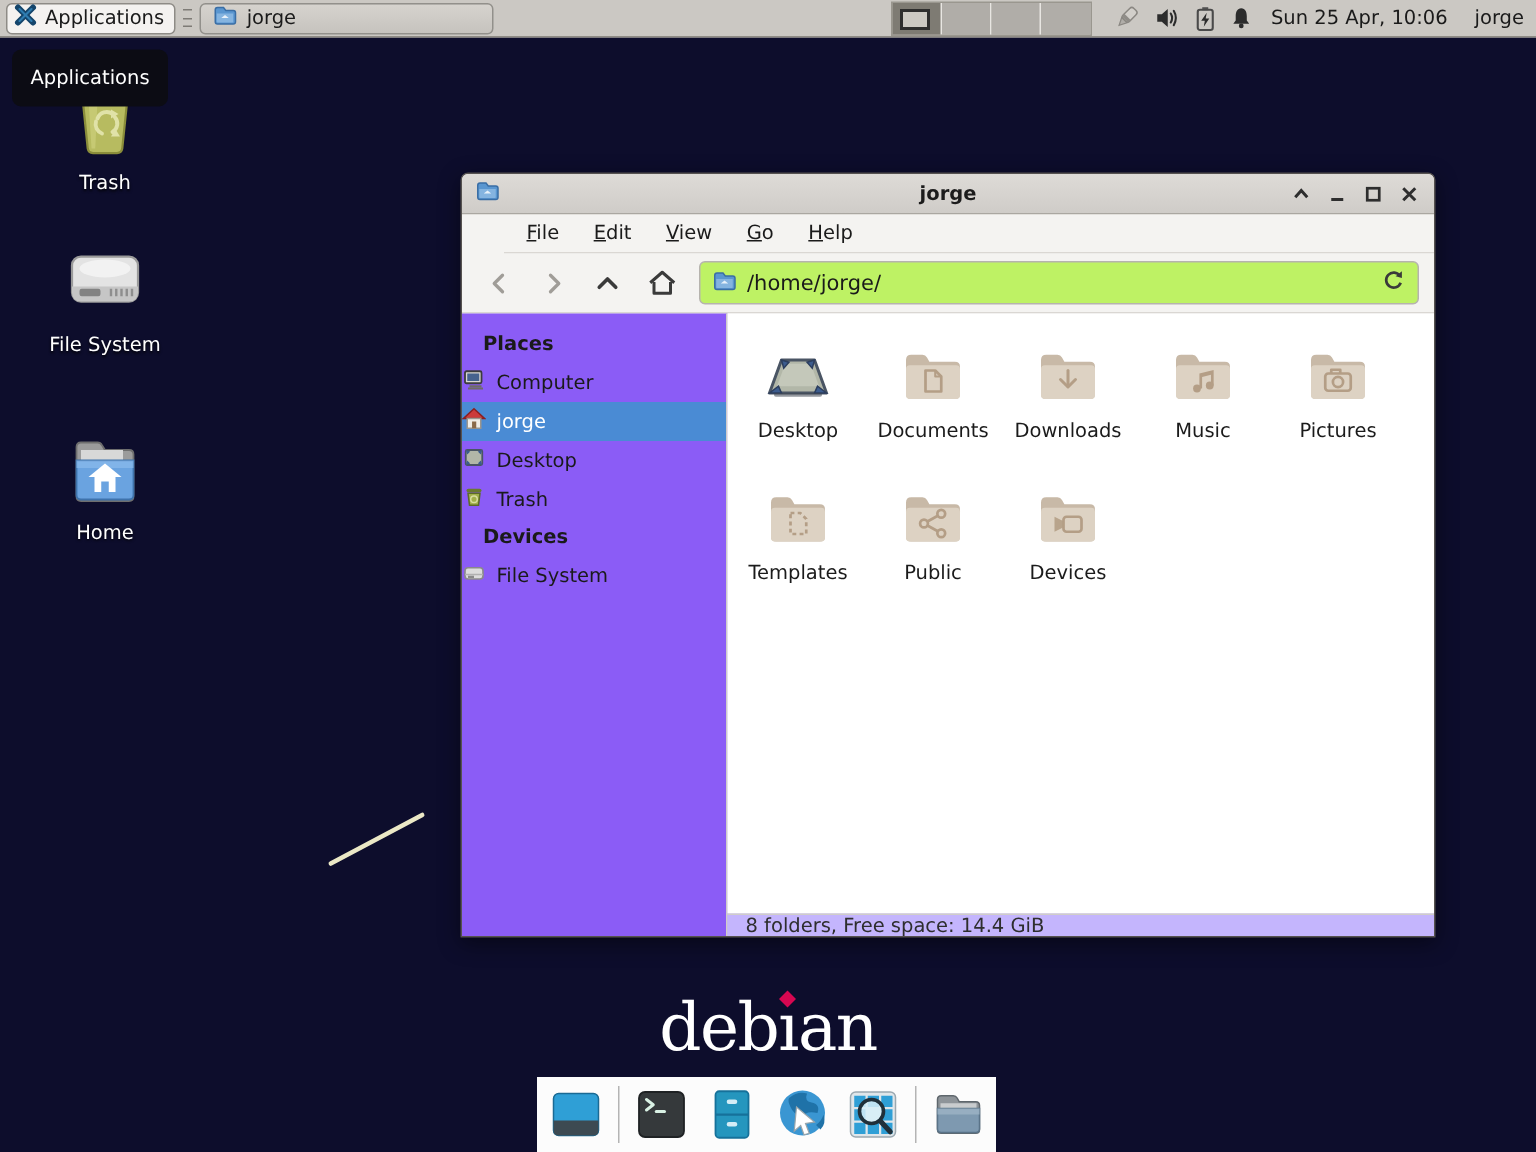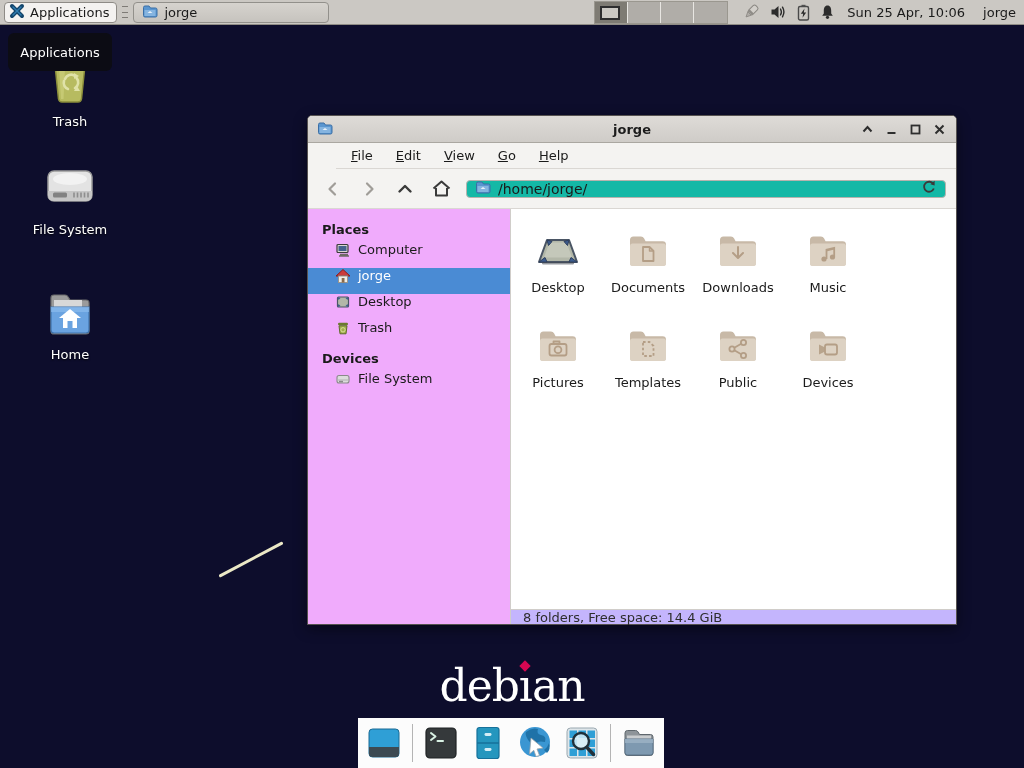--- a/index.html
+++ b/index.html
@@ -104,29 +104,29 @@
   .win-controls { margin-left:auto; display:flex; gap:9px; z-index:2; }
   .win-controls span { display:flex; align-items:center; justify-content:center; width:15px; height:15px; }
 
   .menubar { height:26px; background:#f4f3f1; display:flex; align-items:center; gap:23px; padding:0 15px; border-bottom:1px solid #dad7d3;margin-left:28px; }
   .menu-item { display:inline-block; font-size:13px; color:#1a1a1a; cursor:default; }
   .menu-item::first-letter { text-decoration:underline; }
 
   .toolbar { height:40px; background:#f4f3f1; display:flex; align-items:center; padding:0 10px; gap:6px; border-bottom:1px solid #dad7d3; }
   .tb-btn { width:30px; height:28px; display:flex; align-items:center; justify-content:center; border-radius:3px; }
   .pathbar {
-    flex:1; height:18px; background:#14b8a6; border:1px solid #b6b3ae; border-radius:4px;
+    flex:1; height:29px; background:#bef264; border:1px solid #b6b3ae; border-radius:4px;
     display:flex; align-items:center; padding:0 8px; gap:7px; margin-left:4px;
   }
   .pathbar .path-text { flex:1; font-size:14px; color:#1a1a1a; }
 
   .win-body { flex:1; display:flex; min-height:0; }
-  .sidebar { width:203px; background:#f0abfc; border-right:1px solid #d0cdc9; padding-top:8px; }
+  .sidebar { width:177px; background:#8b5cf6; border-right:1px solid #d0cdc9; padding-top:8px; }
   .side-header { font-weight:bold; font-size:13px; color:#1a1a1a; padding:5px 0 5px 14px; }
-  .side-item { display:flex; align-items:flex-start; gap:7px; height:26px; padding-left:27px; font-size:13px; color:#1a1a1a; }
+  .side-item { display:flex; align-items:center; gap:7px; height:26px; font-size:13px; color:#1a1a1a; }
   .side-item.selected { background:#4a8bd4; color:#ffffff; }
   .side-item svg { flex:none; }
 
   .main-col { flex:1; display:flex; flex-direction:column; min-width:0; }
   .files-area { flex:1; background:#ffffff; padding:13px 0 0 2px; display:flex; flex-wrap:wrap; align-content:flex-start; }
   .file-cell { width:90px; height:95px; display:flex; flex-direction:column; align-items:center; padding-top:4px; }
   .file-cell svg { width:48px; height:48px; }
   .file-label { margin-top:6px; font-size:13px; color:#1b1b1b; }
 
   .statusbar {

